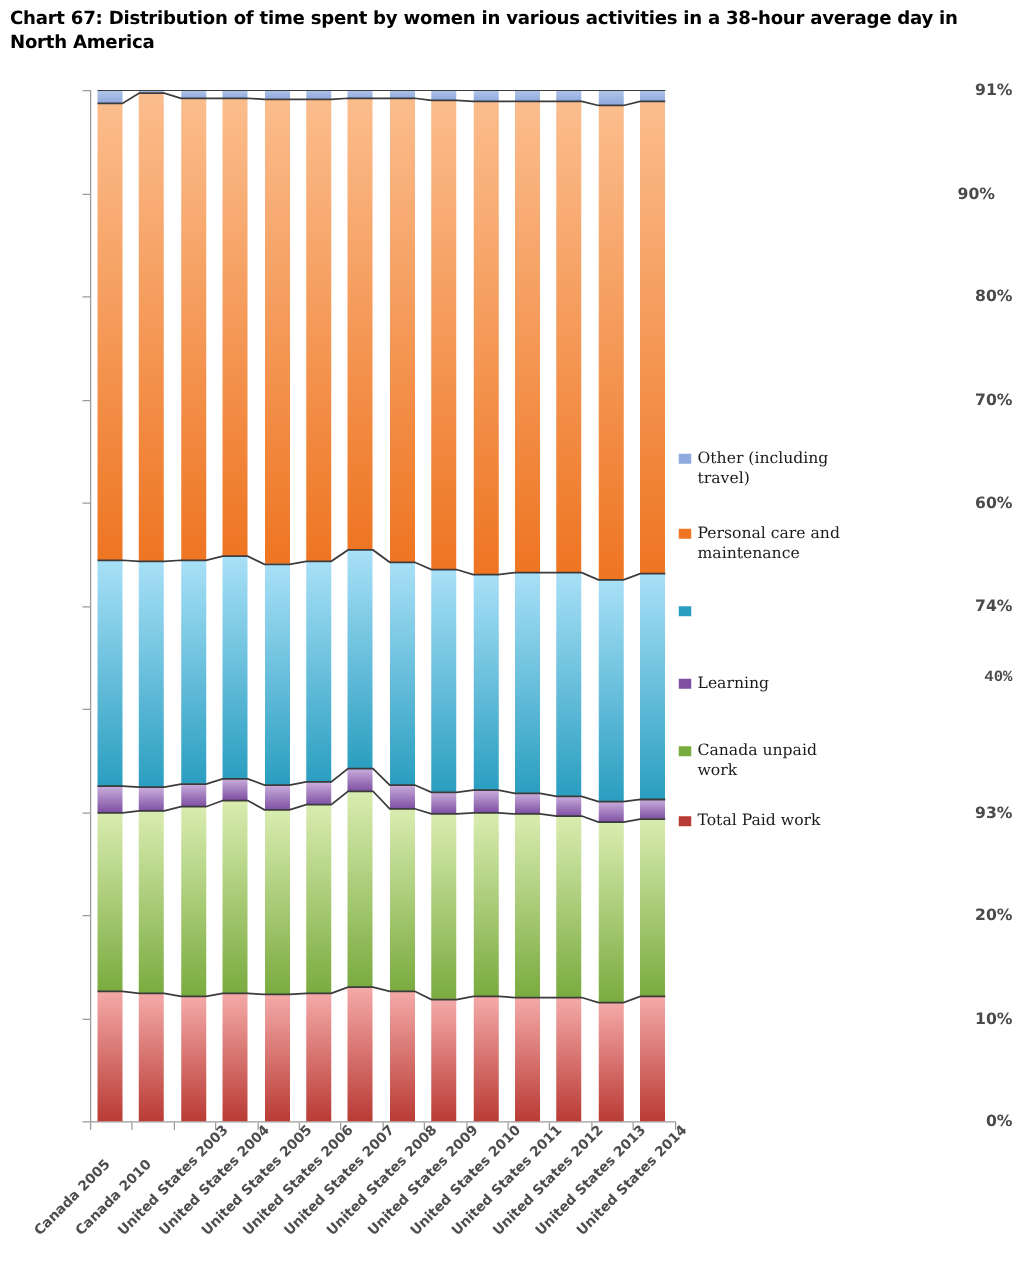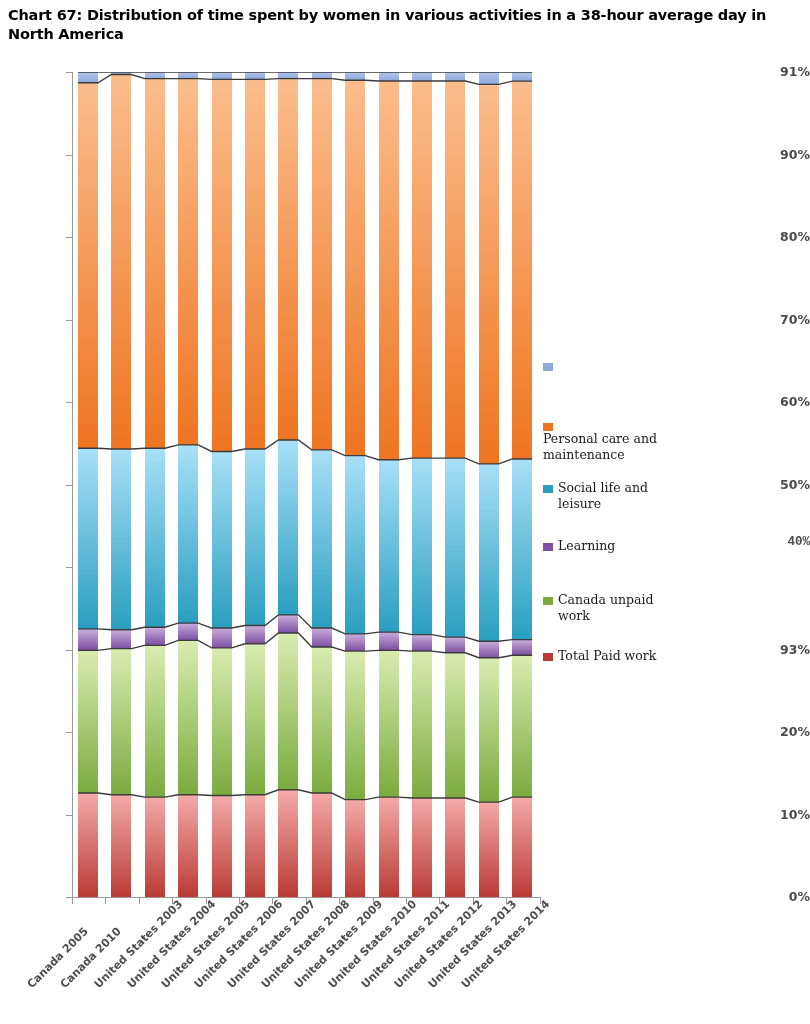--- a/index.html
+++ b/index.html
@@ -176,29 +176,29 @@
       <div class="y-tick-label" style="top: 839px;">0%</div>
       <div class="y-tick-mark" style="top: 756.5px;"></div>
       <div class="y-tick-label" style="top: 756.5px;">10%</div>
       <div class="y-tick-mark" style="top: 674px;"></div>
       <div class="y-tick-label" style="top: 674px;">20%</div>
       <div class="y-tick-mark" style="top: 591.5px;"></div>
       <div class="y-tick-label" style="top: 591.5px;">93%</div>
       <div class="y-tick-mark" style="top: 509px;"></div>
       <div class="y-tick-label" style="top: 485px; font-family: Liberation Mono, monospace;">40%</div>
       <div class="y-tick-mark" style="top: 426.5px;"></div>
-      <div class="y-tick-label" style="top: 426.5px;">50%</div>
+      <div class="y-tick-label" style="top: 426.5px;">74%</div>
       <div class="y-tick-mark" style="top: 344px;"></div>
       <div class="y-tick-label" style="top: 344px;">60%</div>
       <div class="y-tick-mark" style="top: 261.5px;"></div>
       <div class="y-tick-label" style="top: 261.5px;">70%</div>
       <div class="y-tick-mark" style="top: 179px;"></div>
       <div class="y-tick-label" style="top: 179px;">80%</div>
       <div class="y-tick-mark" style="top: 96.5px;"></div>
-      <div class="y-tick-label" style="top: 96.5px;">90%</div>
+      <div class="y-tick-label" style="top: 96.5px; text-align: center;">90%</div>
       <div class="y-tick-mark" style="top: 14px;"></div>
       <div class="y-tick-label" style="top: 14px;">91%</div>
     </div>
   <div id="x-axis-ticks">
       <div class="x-tick-mark" style="left: 72px;"></div>
       <div class="x-tick-mark" style="left: 105.4px;"></div>
       <div class="x-tick-mark" style="left: 138.8px;"></div>
       <div class="x-tick-mark" style="left: 172.2px;"></div>
       <div class="x-tick-mark" style="left: 205.6px;"></div>
       <div class="x-tick-mark" style="left: 239px;"></div>
@@ -350,28 +350,28 @@
       <div class="x-label" style="left: 394.6px;">United States 2010</div>
       <div class="x-label" style="left: 428px;">United States 2011</div>
       <div class="x-label" style="left: 461.4px;">United States 2012</div>
       <div class="x-label" style="left: 494.8px;">United States 2013</div>
       <div class="x-label" style="left: 528.2px;">United States 2014</div>
     </div>
 
   <div id="legend">
       <div class="legend-item" style="top: 0px;">
         <span class="legend-swatch" style="background: rgb(142, 169, 220);"></span>
-      </div>
-      <div class="legend-item" style="top: 60px; flex-direction: column;">
+        <span class="legend-label">Other (including travel)</span>
+      </div>
+      <div class="legend-item" style="top: 60px;">
         <span class="legend-swatch" style="background: rgb(238, 117, 34);"></span>
         <span class="legend-label">Personal care and maintenance</span>
       </div>
       <div class="legend-item" style="top: 122px;">
         <span class="legend-swatch" style="background: rgb(42, 158, 192);"></span>
-        <span class="legend-label">Social life and leisure</span>
       </div>
       <div class="legend-item" style="top: 180px;">
         <span class="legend-swatch" style="background: rgb(126, 79, 162);"></span>
         <span class="legend-label">Learning</span>
       </div>
       <div class="legend-item" style="top: 234px;">
         <span class="legend-swatch" style="background: rgb(122, 171, 63);"></span>
         <span class="legend-label">Canada unpaid work</span>
       </div>
       <div class="legend-item" style="top: 290px;">

